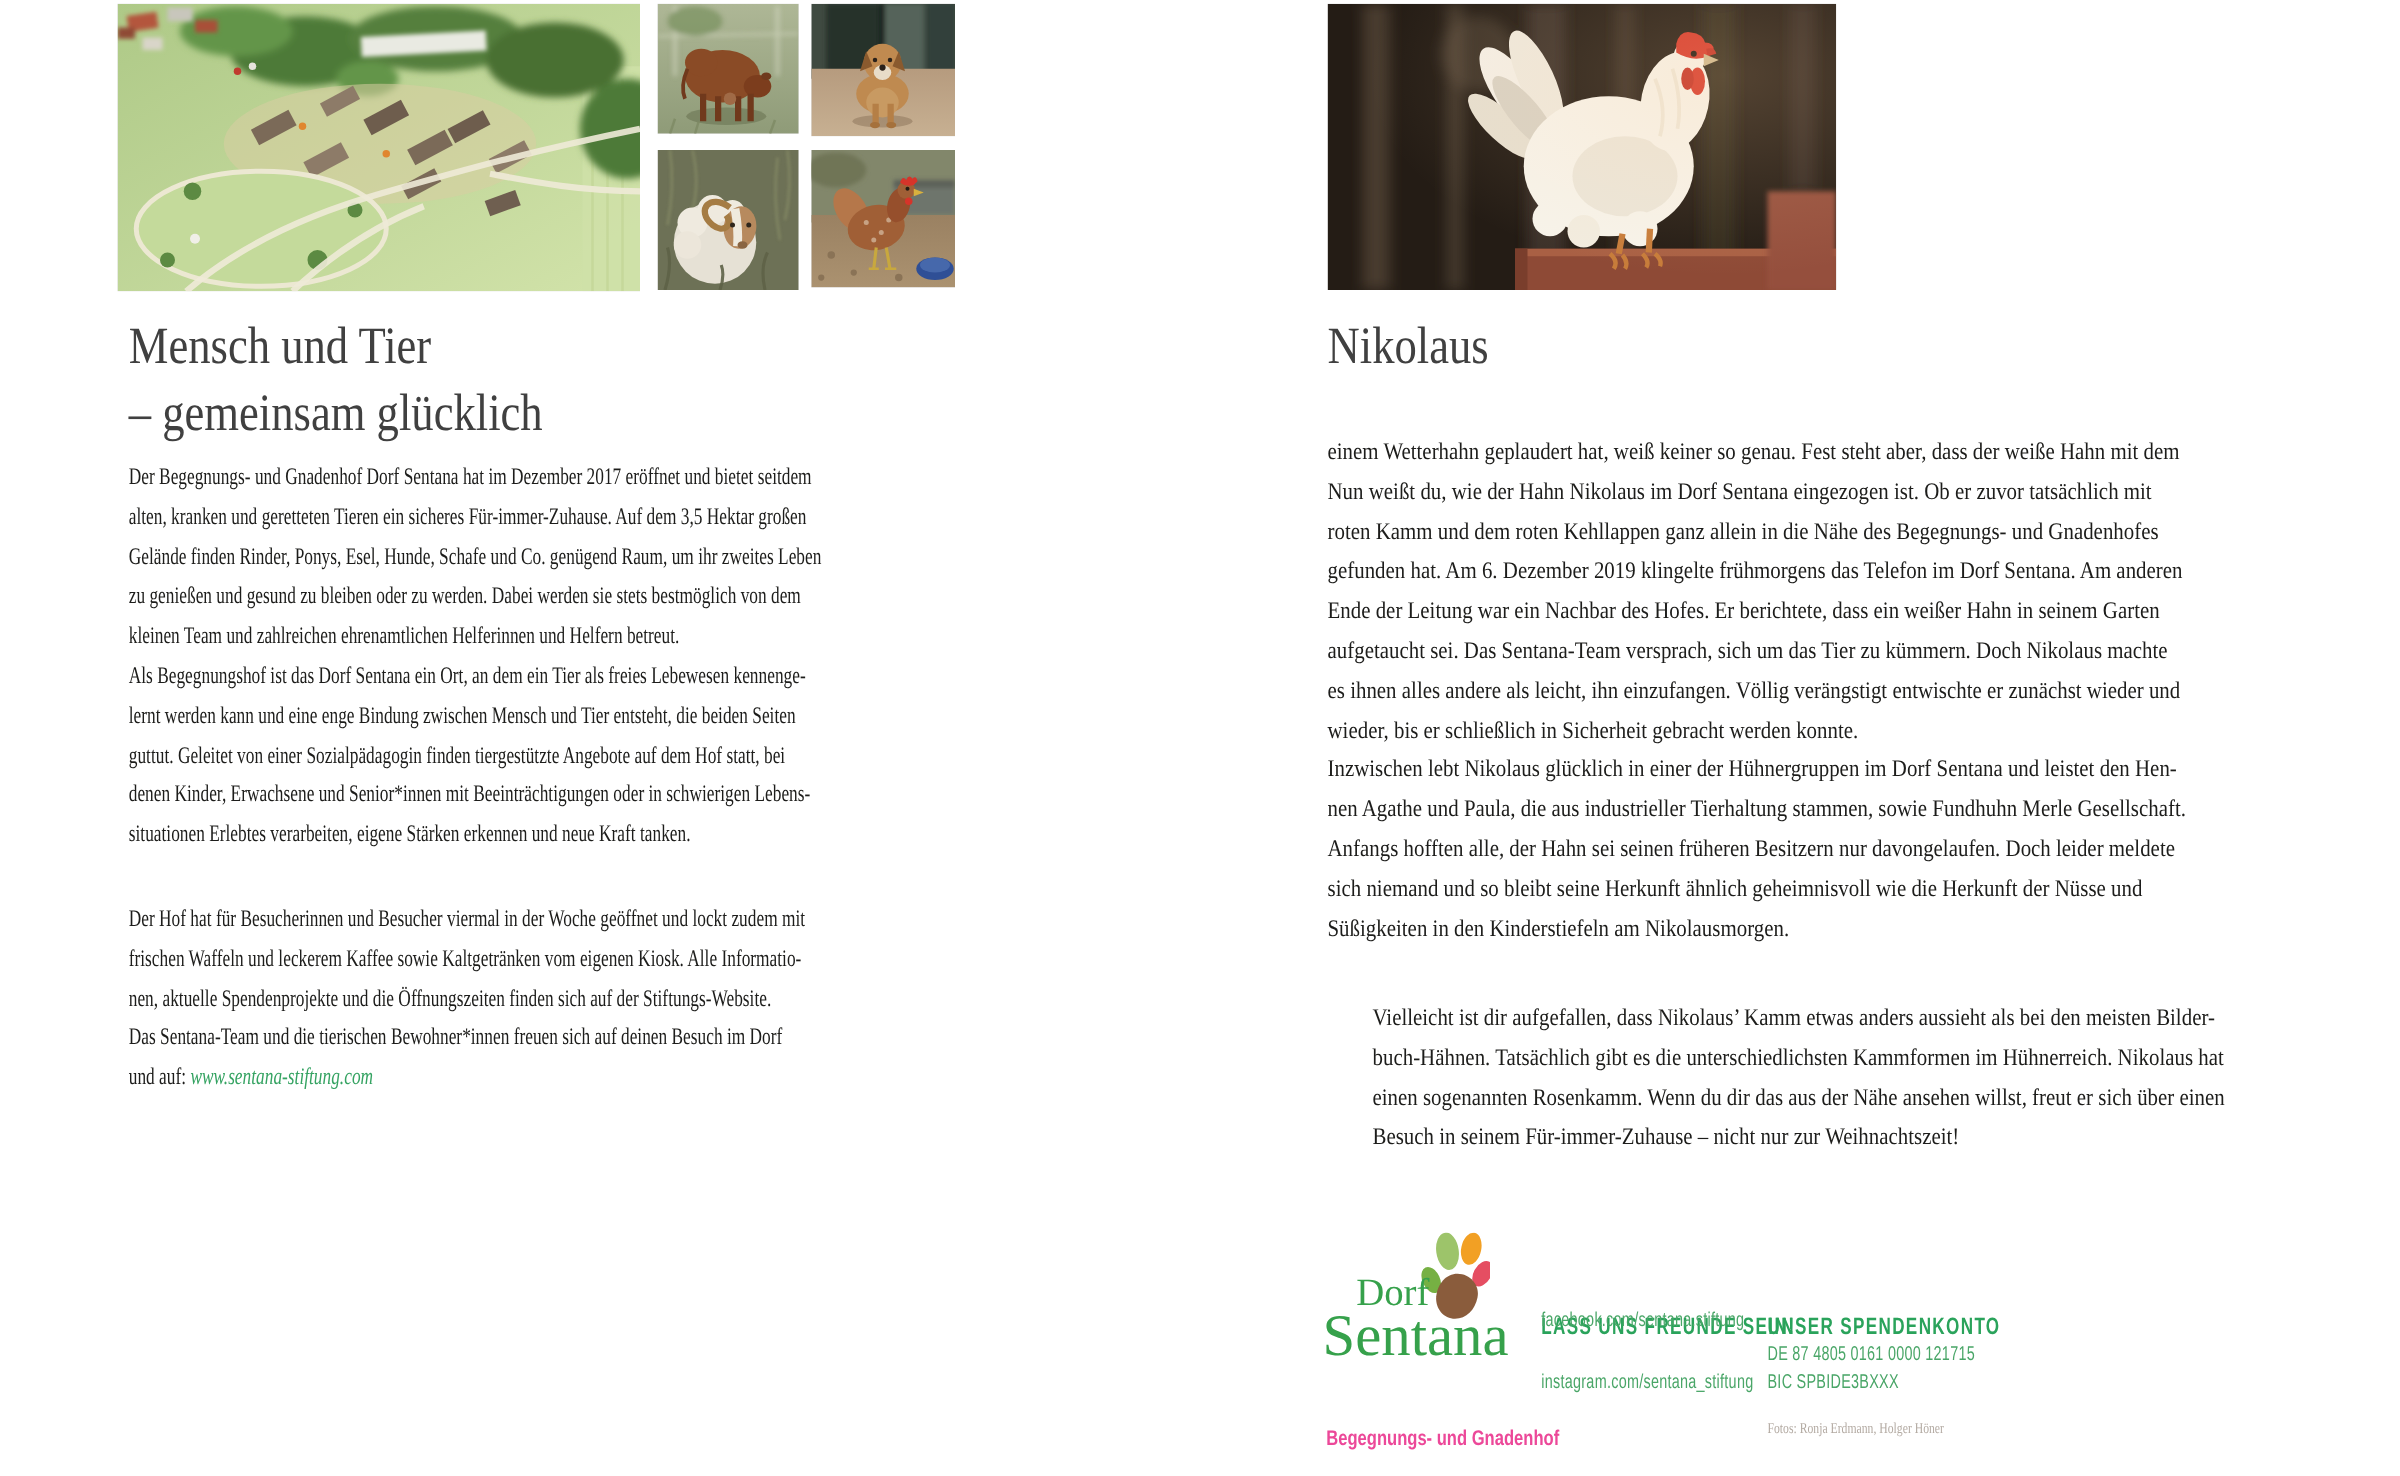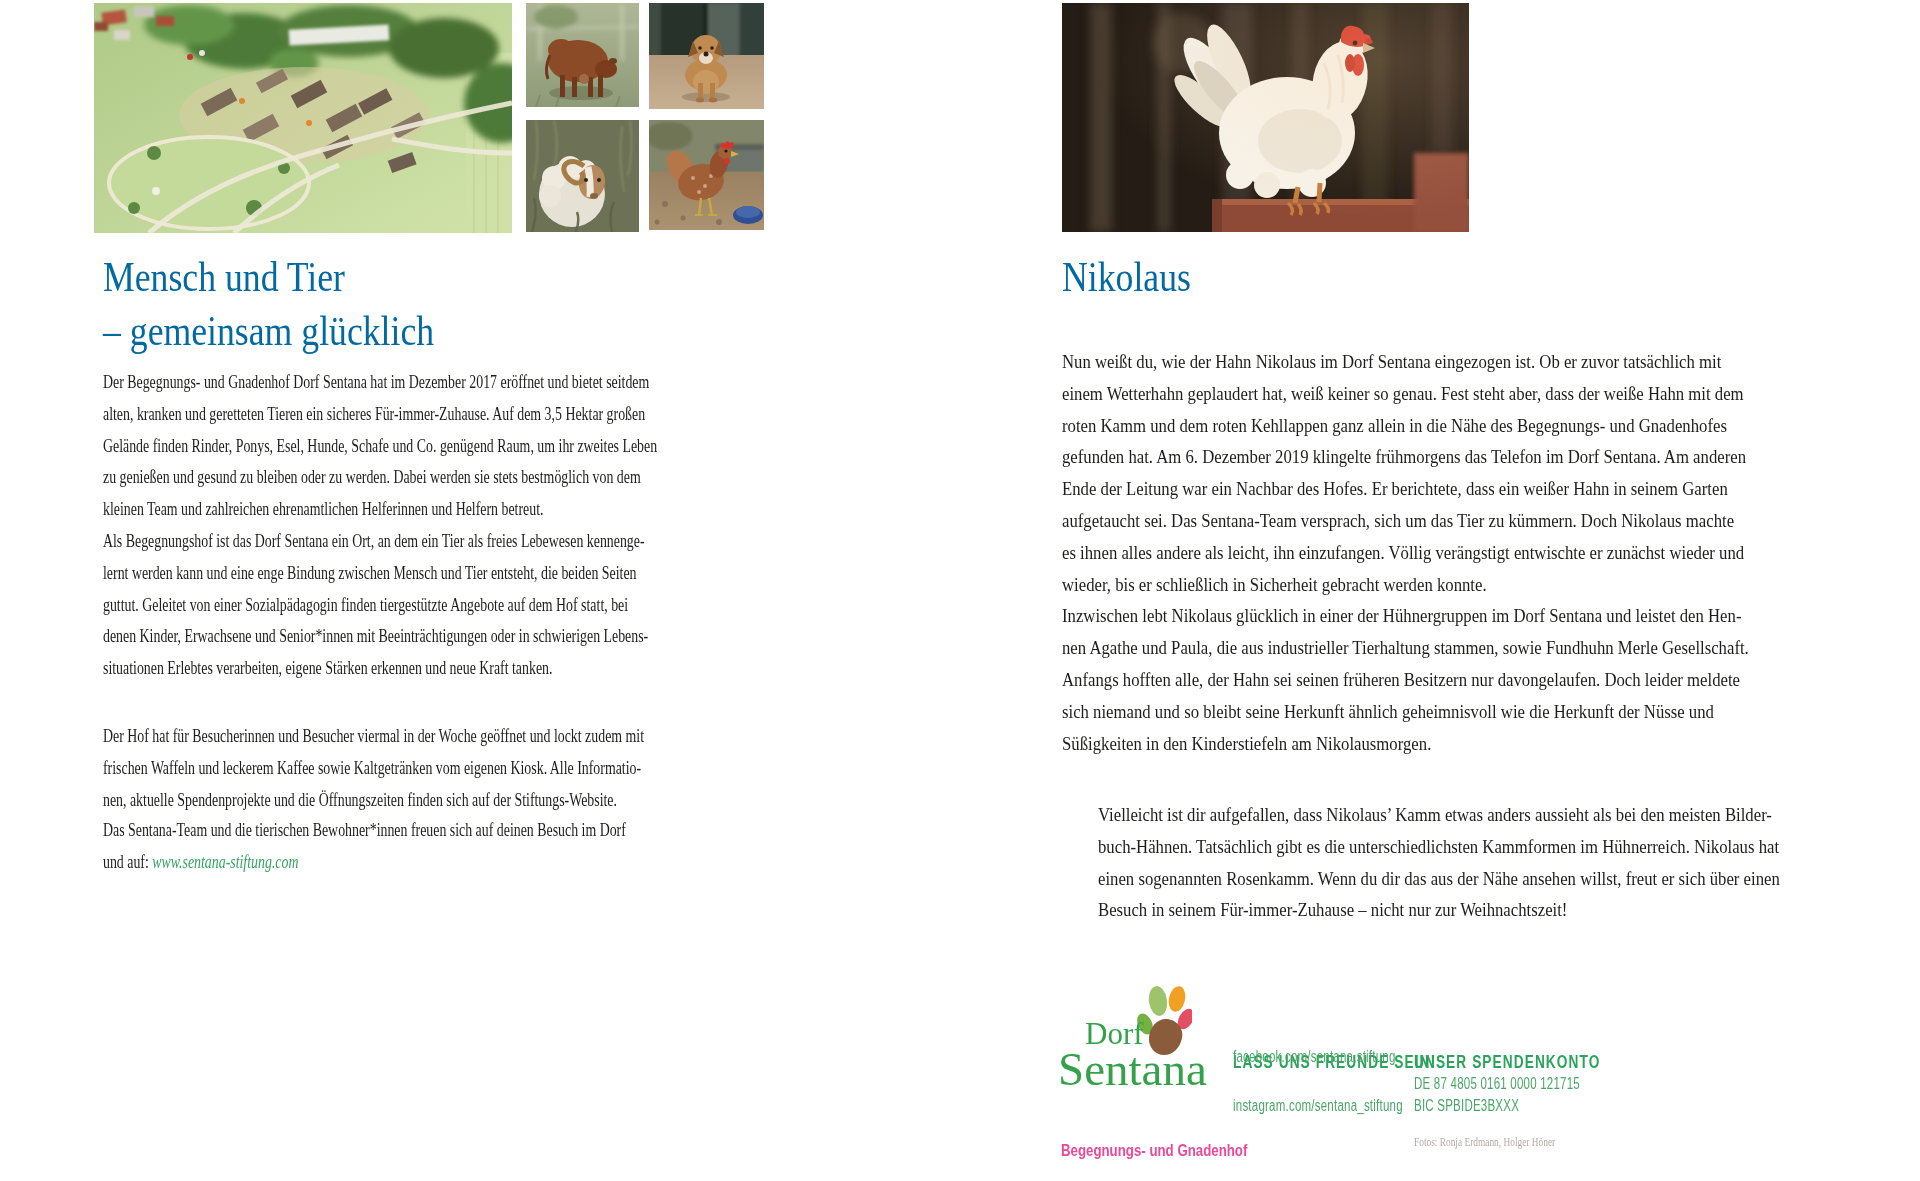--- a/index.html
+++ b/index.html
@@ -2,21 +2,21 @@
 <html><head>
 <meta charset="utf-8">
 <style>
   html,body{margin:0;padding:0;background:#ffffff;}
   .page{position:relative;width:1920px;height:1181px;background:#ffffff;overflow:hidden;
         font-family:"Liberation Serif","DejaVu Serif",serif;color:#1d1d1b;}
   .photo{position:absolute;overflow:hidden;background:#ddd;}
   .photo svg{display:block;width:100%;height:100%;}
 
   
-  .heading{position:absolute;color:#0369a1;font-size:42px;line-height:54px;font-weight:normal;margin:0;}
+  .heading{position:absolute;color:#404040;font-size:42px;line-height:54px;font-weight:normal;margin:0;}
   .heading .sx{display:inline-block;transform:scaleX(.85);transform-origin:0 50%;white-space:nowrap;}
 
   
   .para{position:absolute;font-size:19px;line-height:31.8px;}
   .para .line{white-space:nowrap;height:31.8px;}
   .para .sx{display:inline-block;transform-origin:0 50%;white-space:nowrap;}
   .scale73 .sx{transform:scaleX(.73);}
   .scale88 .sx{transform:scaleX(.88);}
   .weblink{color:#35a362;font-style:italic;text-decoration:none;cursor:pointer;}
 
@@ -355,22 +355,22 @@
       </g>
       <rect width="407" height="229" fill="url(#rglow)"></rect>
     </svg>
   </div>
 
   <h1 class="heading" style="left:1062px;top:250px;">
     <div><span class="sx">Nikolaus</span></div>
   </h1>
 
   <div class="para scale88" style="left:1062px;top:346px;width:750px;">
+      <div class="line"><span class="sx">einem Wetterhahn geplaudert hat, weiß keiner so genau. Fest steht aber, dass der weiße Hahn mit dem</span></div>
       <div class="line"><span class="sx">Nun weißt du, wie der Hahn Nikolaus im Dorf Sentana eingezogen ist. Ob er zuvor tatsächlich mit</span></div>
-      <div class="line"><span class="sx">einem Wetterhahn geplaudert hat, weiß keiner so genau. Fest steht aber, dass der weiße Hahn mit dem</span></div>
       <div class="line"><span class="sx">roten Kamm und dem roten Kehllappen ganz allein in die Nähe des Begegnungs- und Gnadenhofes</span></div>
       <div class="line"><span class="sx">gefunden hat. Am 6. Dezember 2019 klingelte frühmorgens das Telefon im Dorf Sentana. Am anderen</span></div>
       <div class="line"><span class="sx">Ende der Leitung war ein Nachbar des Hofes. Er berichtete, dass ein weißer Hahn in seinem Garten</span></div>
       <div class="line"><span class="sx">aufgetaucht sei. Das Sentana-Team versprach, sich um das Tier zu kümmern. Doch Nikolaus machte</span></div>
       <div class="line"><span class="sx">es ihnen alles andere als leicht, ihn einzufangen. Völlig verängstigt entwischte er zunächst wieder und</span></div>
       <div class="line"><span class="sx">wieder, bis er schließlich in Sicherheit gebracht werden konnte.</span></div>
       <div class="line"><span class="sx">Inzwischen lebt Nikolaus glücklich in einer der Hühnergruppen im Dorf Sentana und leistet den Hen-</span></div>
       <div class="line"><span class="sx">nen Agathe und Paula, die aus industrieller Tierhaltung stammen, sowie Fundhuhn Merle Gesellschaft.</span></div>
       <div class="line"><span class="sx">Anfangs hofften alle, der Hahn sei seinen früheren Besitzern nur davongelaufen. Doch leider meldete</span></div>
       <div class="line"><span class="sx">sich niemand und so bleibt seine Herkunft ähnlich geheimnisvoll wie die Herkunft der Nüsse und</span></div>

